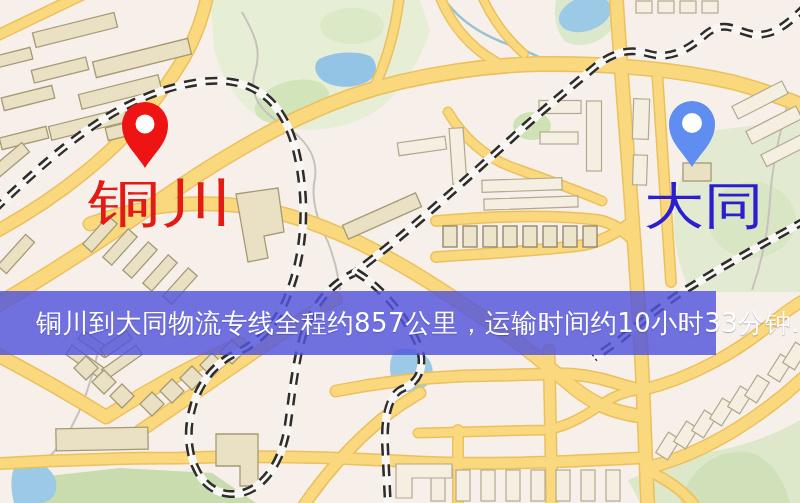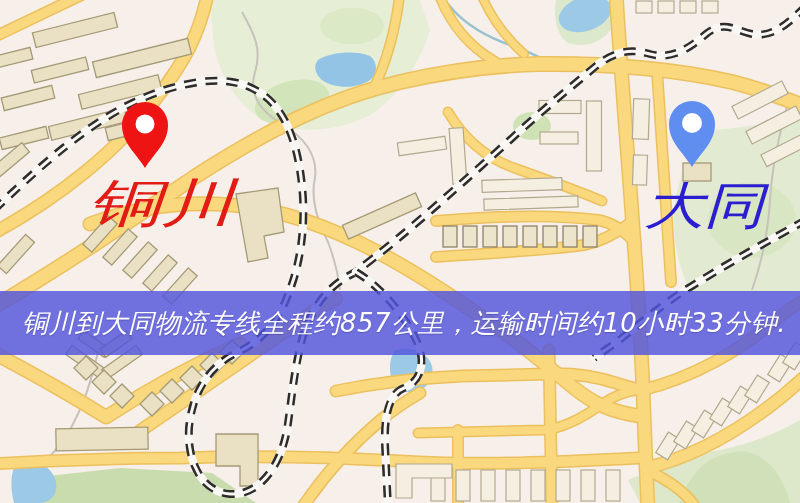--- a/index.html
+++ b/index.html
@@ -1,27 +1,26 @@
 <!DOCTYPE html>
 <html><head>
 <meta charset="utf-8">
 <style>
   html,body{margin:0;padding:0;background:#ddd;}
   .stage{
     position:relative;width:800px;height:503px;overflow:hidden;
     font-family:"DejaVu Sans","Liberation Sans",sans-serif;
     background:#8b5cf6;
-    font-style:italic;
   }
   .stage svg{position:absolute;left:0;top:0;display:block;}
   .info-banner{
-    position:absolute;left:0;top:291px;width:800px;height:64px;
+    position:absolute;left:0;top:291px;width:716px;height:64px;
     background:rgba(82,84,221,0.82);
     display:flex;align-items:center;
-    box-sizing:border-box;padding-left:22px;
+    box-sizing:border-box;padding-left:36px;
     z-index:5;
   }
   .info-banner .banner-text{
     color:#ffffff;font-size:26px;letter-spacing:0.5px;white-space:nowrap;
     text-shadow:0 1px 1px rgba(40,40,120,0.35);
   }
   .road-casing{stroke:#ecc05e;fill:none;stroke-linecap:round;stroke-linejoin:round;}
   .road-fill{stroke:#f9d87e;fill:none;stroke-linecap:round;stroke-linejoin:round;}
   .bld{fill:#eae1c4;stroke:#a59a76;stroke-width:1.3;}
   .bldw{fill:#f4efe0;stroke:#b2a88f;stroke-width:1.2;}

